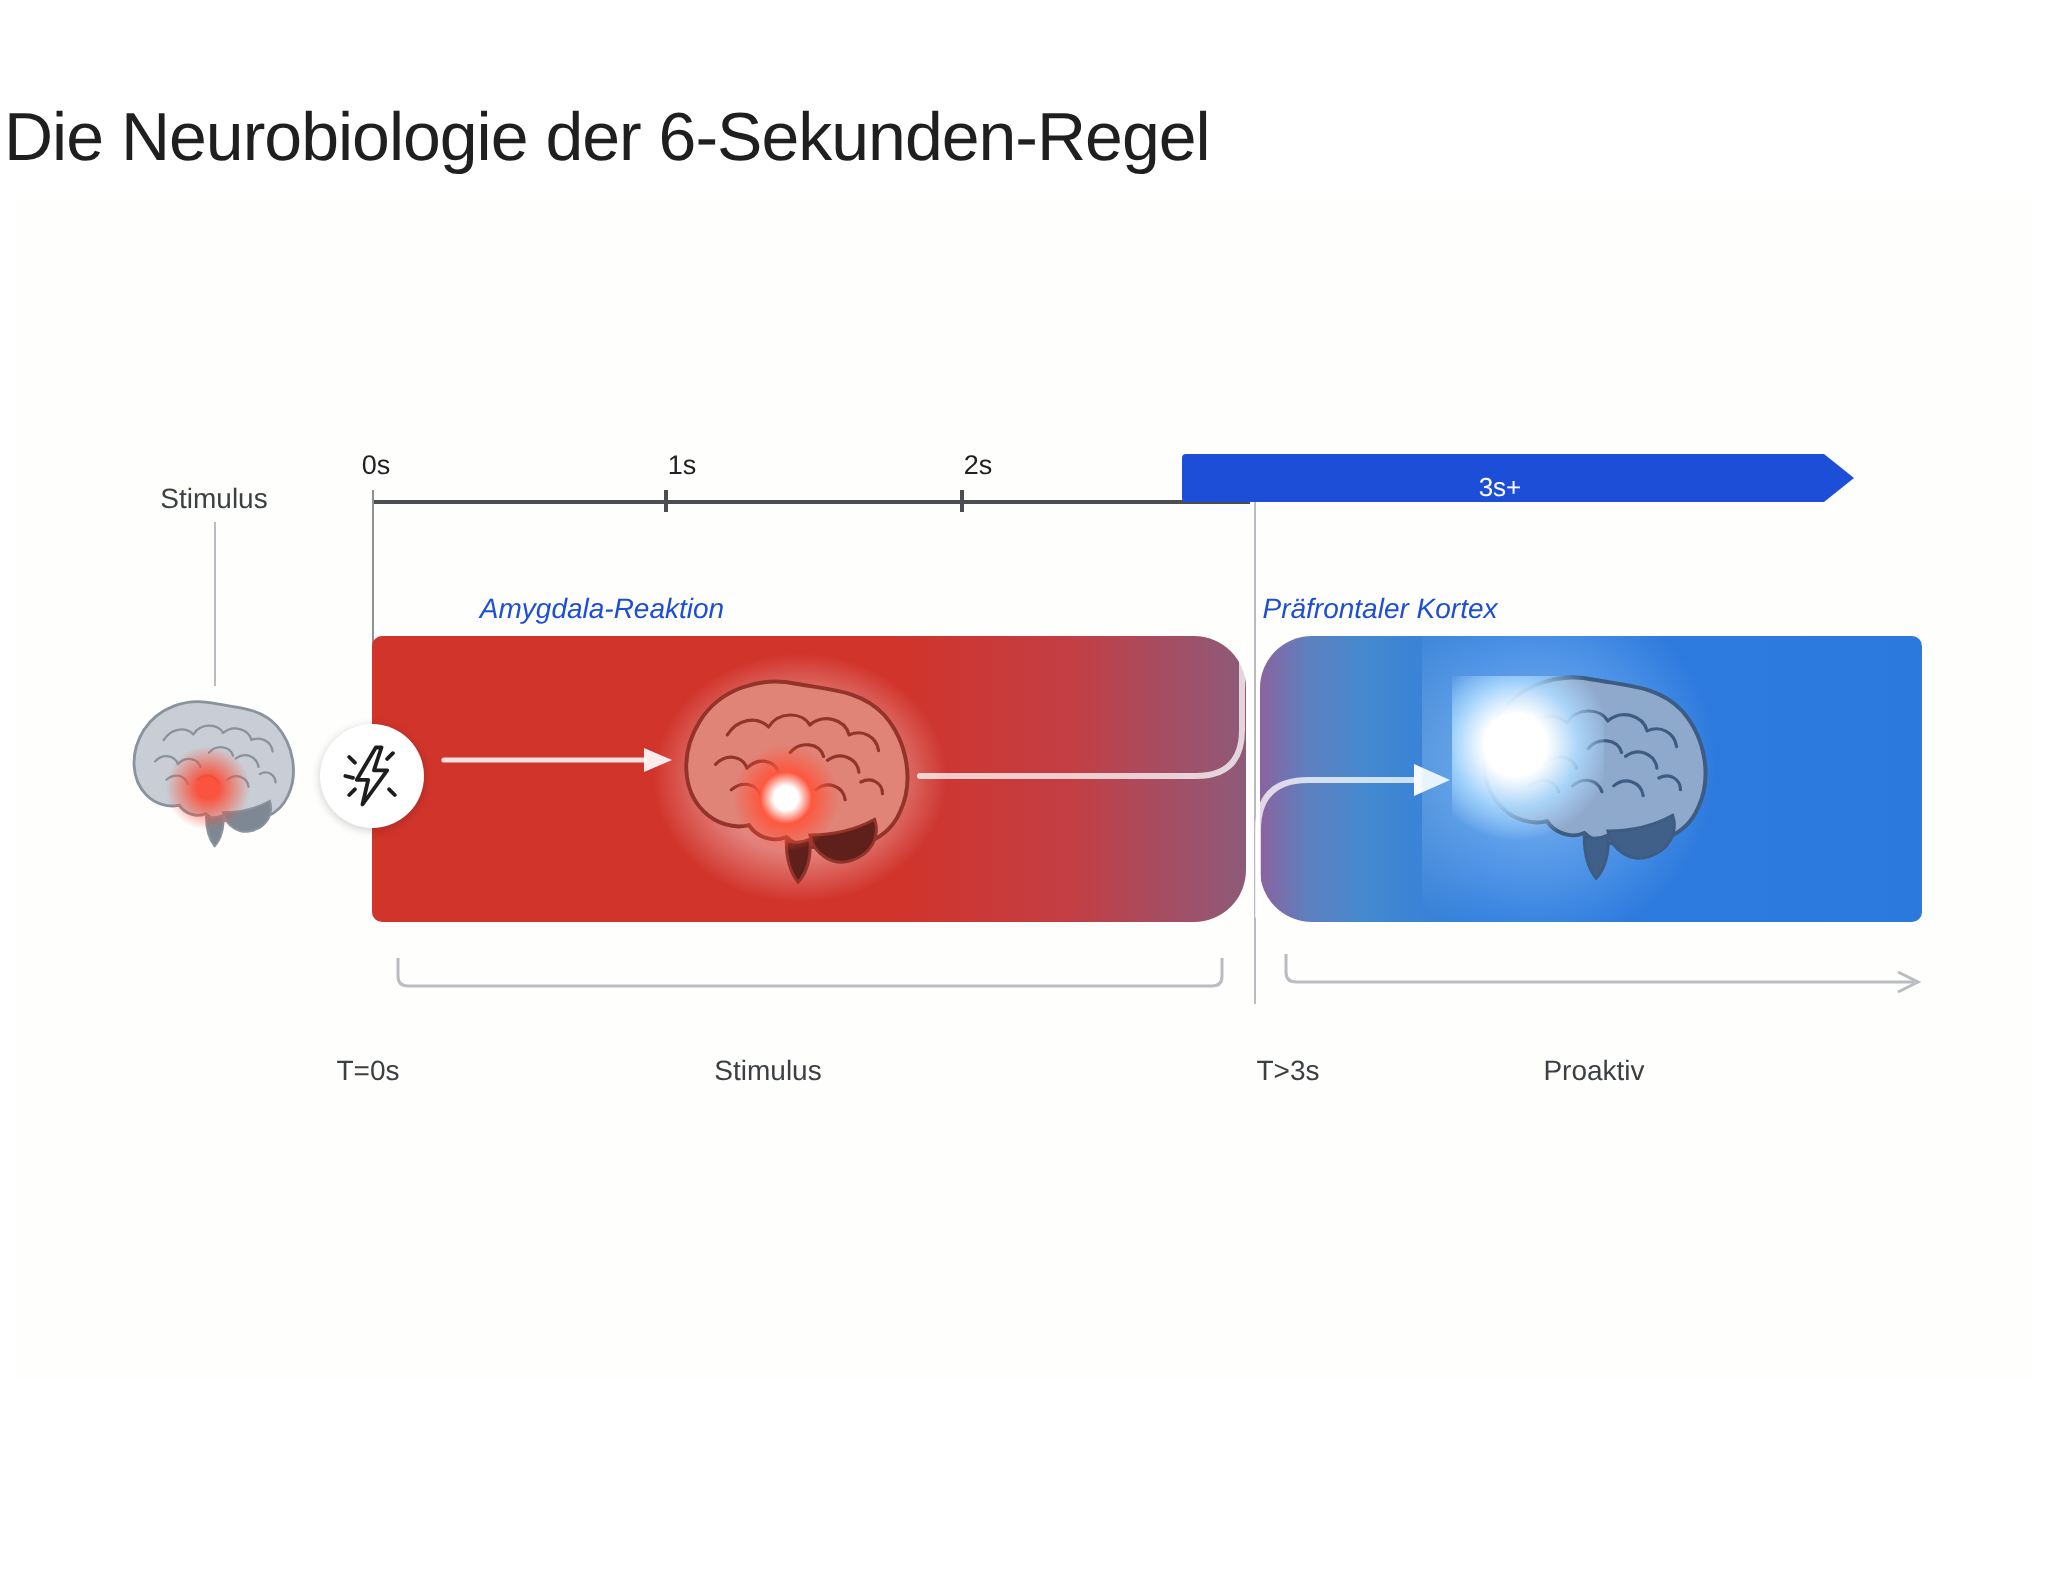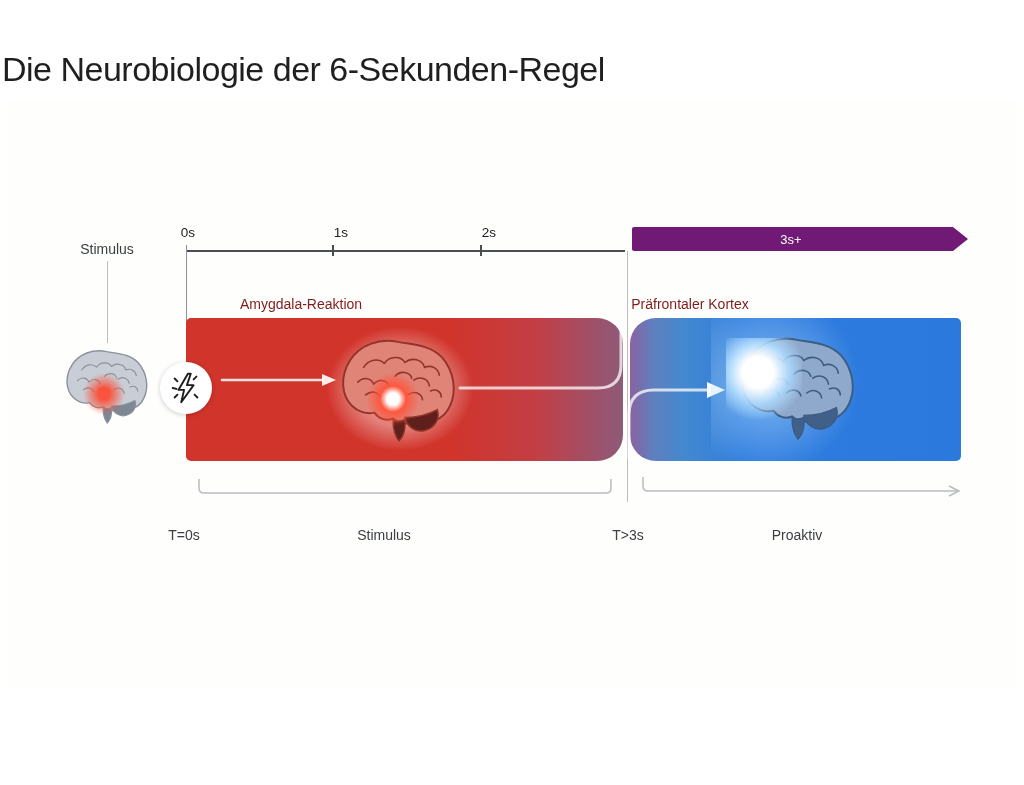--- a/index.html
+++ b/index.html
@@ -15,26 +15,26 @@
   
   .tick-label{font-size:13.5px;color:#202124;width:44px;top:125px;}
   #timeline-line{left:178px;top:150px;width:439px;height:2px;background:#4a4d51;}
   .tick-mark{width:2px;height:11px;background:#4a4d51;top:145px;}
   #zero-line{left:178px;top:145px;width:1px;height:173px;background:#8d9094;}
   #divider-line{left:618.5px;top:151px;width:1px;height:251px;background:#b9bcc0;}
 
   #stimulus-label{left:54px;top:141px;width:90px;font-size:14px;color:#3c4043;}
   #stimulus-line{left:98.5px;top:161px;width:1px;height:82px;background:#b9bcc0;}
 
-  #banner{left:624px;top:127px;width:336px;height:24px;background:#701a75;
+  #banner{left:583px;top:127px;width:336px;height:24px;background:#1d4ed8;
           clip-path:polygon(0 0,calc(100% - 15px) 0,100% 50%,calc(100% - 15px) 100%,0 100%);
-          border-radius:2px;display:flex;align-items:center;justify-content:center;}
+          border-radius:2px;display:flex;align-items:flex-end;justify-content:center;}
   #banner span{color:#ffffff;font-size:13px;padding-right:18px;}
 
-  .phase-label{top:196px;width:220px;font-size:14px;color:#7f1d1d;}
+  .phase-label{top:196px;width:220px;font-size:14px;color:#1d4ed8;font-style:italic;}
   #amygdala-label{left:183px;}
   #prefrontal-label{left:572px;}
 
   #red-band{left:178px;top:218px;width:437px;height:143px;border-radius:5px 26px 26px 5px;
      background:linear-gradient(90deg,#d1342b 0%,#d1342b 60%,#c33e44 80%,#a05069 93%,#8d5b78 100%);}
   #blue-band{left:622px;top:218px;width:331px;height:143px;border-radius:26px 5px 5px 26px;
      background:linear-gradient(90deg,#8a63a0 0%,#5f7fbe 7%,#4489cf 16%,#2e7cdf 34%,#2c79dd 100%);}
 
   
   .glow{pointer-events:none;}
@@ -56,21 +56,21 @@
 
   
   #lightning-circle{left:152px;top:262px;width:52px;height:52px;border-radius:50%;
      background:#ffffff;box-shadow:0 1px 5px rgba(0,0,0,.2);
      display:flex;align-items:center;justify-content:center;}
 
   
   .range-label{top:411px;font-size:14px;color:#3c4043;margin-top:16px;}
   #t0-label{left:136px;width:80px;}
   #reaktiv-label{left:316px;width:120px;}
-  #t3-label{left:580px;width:80px;}
+  #t3-label{left:596px;width:80px;}
   #proaktiv-label{left:729px;width:120px;}
 
   #caption{left:14px;top:597px;width:998px;font-size:17px;line-height:29px;color:#5f6368;}
   svg{display:block;}
 </style>
 </head>
 <body>
 
 <svg width="0" height="0" style="position:absolute">
   <defs>

